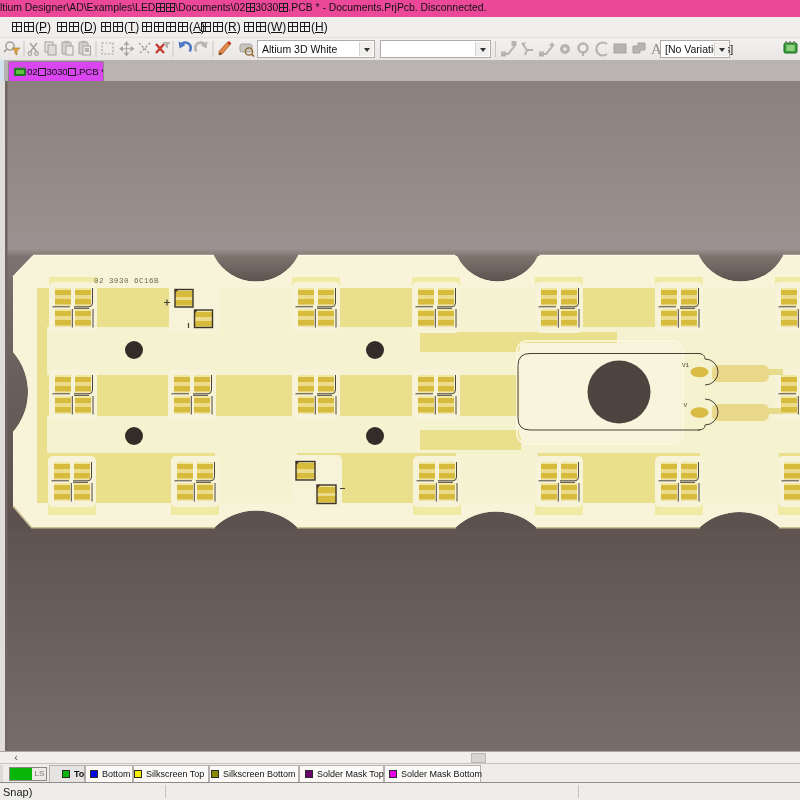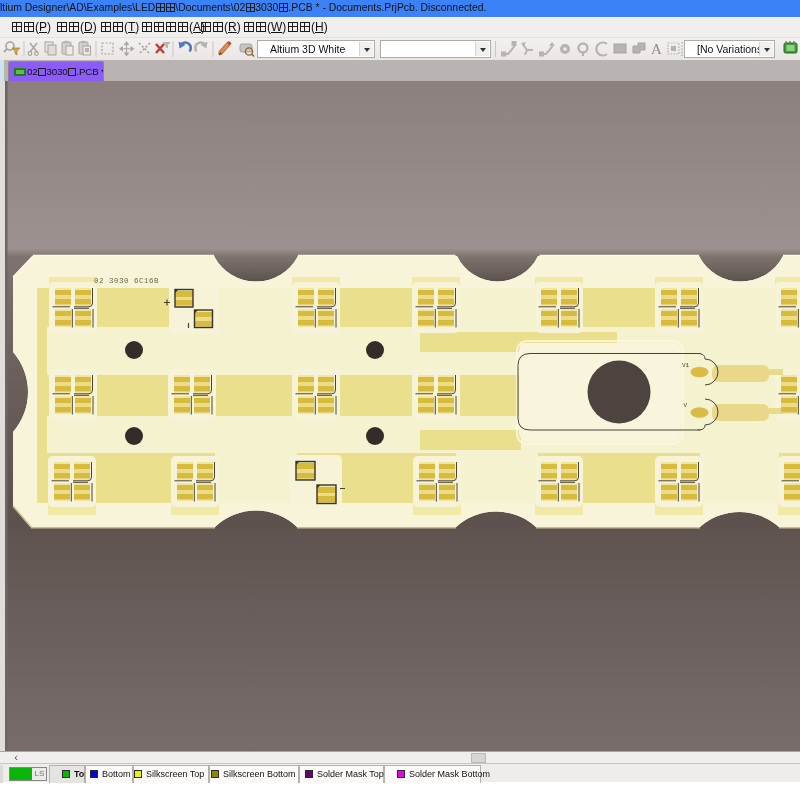--- a/index.html
+++ b/index.html
@@ -4,32 +4,32 @@
 html,body{width:800px;height:800px;overflow:hidden;font-family:"Liberation Sans",sans-serif;background:#fff}
 #app{position:relative;width:800px;height:800px;overflow:hidden}
 .abs{position:absolute}
 
 .cj{display:inline-block;width:10px;height:10px;border:1px solid #1c1c1c;vertical-align:-1px;margin:0 1px;
  background:
  linear-gradient(to bottom,transparent 42%,#1c1c1c 42%,#1c1c1c 56%,transparent 56%),
  linear-gradient(to right,transparent 42%,#1c1c1c 42%,#1c1c1c 56%,transparent 56%)}
 .cjs{width:9px;height:9px;vertical-align:-1px;margin:0 0.5px}
 #tab1 .cj{width:8px;height:8px;vertical-align:-1px;margin:0 0.5px}
-#titlebar{left:0;top:0;width:800px;height:17px;background:#3b82f6;font-size:10.4px;color:#111;white-space:nowrap;letter-spacing:-0.1px}
+#titlebar{left:0;top:0;width:800px;height:17px;background:#ec4899;font-size:10.4px;color:#111;white-space:nowrap;letter-spacing:-0.1px}
 #titlebar .t{position:absolute;left:0;top:2px;letter-spacing:0}
 #menubar{left:0;top:17px;width:800px;height:21px;background:#f1efee;font-size:12px;color:#111;border-bottom:1px solid #e3e0de}
 .mi{position:absolute;top:3px;white-space:nowrap}
 .mi u{text-decoration:underline}
 #toolbar{left:0;top:38px;width:800px;height:22px;background:linear-gradient(#f3f1f0,#e9e6e4)}
-.combo{position:absolute;height:18px;background:#fff;border:1px solid #aeaaa7;font-size:10.5px;color:#111;line-height:16px;padding-left:12px;white-space:nowrap}
+.combo{position:absolute;height:18px;background:#fff;border:1px solid #aeaaa7;font-size:10.5px;color:#111;line-height:16px;padding-left:4px;white-space:nowrap}
 .combo .arr{position:absolute;right:1px;top:1px;bottom:1px;width:14px;background:#f2f0ef;border-left:1px solid #d8d5d2}
 .combo .arr:after{content:"";position:absolute;left:4px;top:6px;border:3px solid transparent;border-top:4px solid #333}
 #tabstrip{left:0;top:60px;width:800px;height:21px;background:#b9b3b1}
 #tabstrip .edge{position:absolute;left:0;top:0;width:4px;height:21px;background:#cfe2ef}
-#tab1{position:absolute;left:8px;top:1px;width:96px;height:20px;background:#8b5cf6;border:1px solid #8e8886;border-bottom:none;border-radius:2px 2px 0 0;font-size:9.8px;color:#111;overflow:hidden}
+#tab1{position:absolute;left:8px;top:1px;width:96px;height:20px;background:#d946ef;border:1px solid #8e8886;border-bottom:none;border-radius:2px 2px 0 0;font-size:9.8px;color:#111;overflow:hidden}
 #tab1 .txt{position:absolute;left:18px;top:4px;white-space:nowrap;letter-spacing:-0.2px}
 #canvas{left:0;top:81px;width:800px;height:600px;background:#9a8f8d}
 #hscroll{left:0;top:751px;width:800px;height:12px;background:#f1efee;border-top:1px solid #a9a4a1}
 #hscroll .lbtn{position:absolute;left:8px;top:1px;width:16px;height:10px;background:#f1efee;color:#444;font-size:10px;line-height:9px;text-align:center}
 #hscroll .thumb{position:absolute;left:471px;top:1px;width:15px;height:10px;background:#d7d4d2;border:1px solid #bcb8b5}
 #layertabs{left:0;top:763px;width:800px;height:19px;background:#efedec;border-top:1px solid #c8c4c2;font-size:9px;color:#111}
 .ltab{position:absolute;top:1px;height:18px;background:#fbfaf9;border:1px solid #b6b1ae;border-bottom:none;line-height:16px;white-space:nowrap}
 .ltab .sq{display:inline-block;width:8px;height:8px;border:1px solid #2a2a2a;vertical-align:-1px;margin-right:4px}
 #statusbar{left:0;top:782px;width:800px;height:18px;background:#efedeb;border-top:1px solid #908a88;font-size:11px;color:#1a1a1a}
 #statusbar .sep{position:absolute;top:2px;width:1px;height:13px;background:#c6c2c0}
@@ -107,21 +107,21 @@
         <rect x="784" y="5" width="13" height="10" rx="1.5" fill="#3da03d" stroke="#1d6b1d" stroke-width="1"></rect>
         <rect x="786.5" y="7" width="8" height="6" fill="#8fd080"></rect>
         <rect x="785" y="3.2" width="2" height="2" fill="#888"></rect>
         <rect x="789" y="3.2" width="2" height="2" fill="#888"></rect>
         <rect x="793" y="3.2" width="2" height="2" fill="#888"></rect>
       </svg>
 <div class="combo" style="left:257px;top:2px;width:118px">Altium 3D White<span class="arr"></span></div>
 <div class="combo" style="left:380px;top:2px;width:111px">
         <span class="arr"></span>
       </div>
-<div class="combo" style="left:684px;top:2px;width:91px">[No Variations]<span class="arr"></span></div>
+<div class="combo" style="left:660px;top:2px;width:70px">[No Variations]<span class="arr"></span></div>
 </div>
 <div id="tabstrip" class="abs">
       <span class="edge"></span>
 <div id="tab1">
         <svg width="14" height="12" style="position:absolute;left:4px;top:4px">
           <rect x="1" y="2" width="12" height="8" rx="1" fill="#1e7a1e"></rect>
           <rect x="3" y="4" width="8" height="4" fill="#5fbf3f"></rect>
           <rect x="4" y="0.5" width="1.5" height="2" fill="#777"></rect>
           <rect x="7" y="0.5" width="1.5" height="2" fill="#777"></rect>
           <rect x="10" y="0.5" width="1.5" height="2" fill="#777"></rect>
@@ -347,14 +347,19 @@
 <span class="abs" style="left:0;top:1px;width:3px;height:18px;background:#dcd9d7"></span>
 <span class="abs" style="left:9px;top:3px;width:38px;height:14px;border:1px solid #8b8683;background:#eceae8">
   <span class="abs" style="left:0;top:0;width:22px;height:12px;background:#0ab50a"></span>
   <span class="abs" style="left:23px;top:0px;width:13px;height:12px;font-size:8px;color:#7a746f;text-align:center;line-height:12px">LS</span>
 </span>
 <span class="ltab" style="left:49px;width:36px;background:#e6e4e2;font-weight:bold;padding-left:12px"><span class="sq" style="background:#0cb50c"></span>Top</span>
 <span class="ltab" style="left:85px;width:48px;padding-left:4px"><span class="sq" style="background:#0000e0"></span>Bottom</span>
 <span class="ltab" style="left:133px;width:76px;padding-left:0"><span class="sq" style="background:#f0f000"></span>Silkscreen Top</span>
 <span class="ltab" style="left:209px;width:90px;padding-left:1px"><span class="sq" style="background:#8a8a00"></span>Silkscreen Bottom</span>
 <span class="ltab" style="left:299px;width:85px;padding-left:5px"><span class="sq" style="background:#6a006a"></span>Solder Mask Top</span>
-<span class="ltab" style="left:384px;width:97px;padding-left:12px"><span class="sq" style="background:#e800e8"></span>Solder Mask Bottom</span>
-</div>
+<span class="ltab" style="left:384px;width:97px;padding-left:4px"><span class="sq" style="background:#e800e8"></span>Solder Mask Bottom</span>
+</div>
+<div id="statusbar" class="abs">
+      <span class="abs" style="left:3px;top:3px">Snap)</span>
+      <span class="sep" style="left:165px"></span>
+      <span class="sep" style="left:578px"></span>
+    </div>
 </div>
 </body></html>

